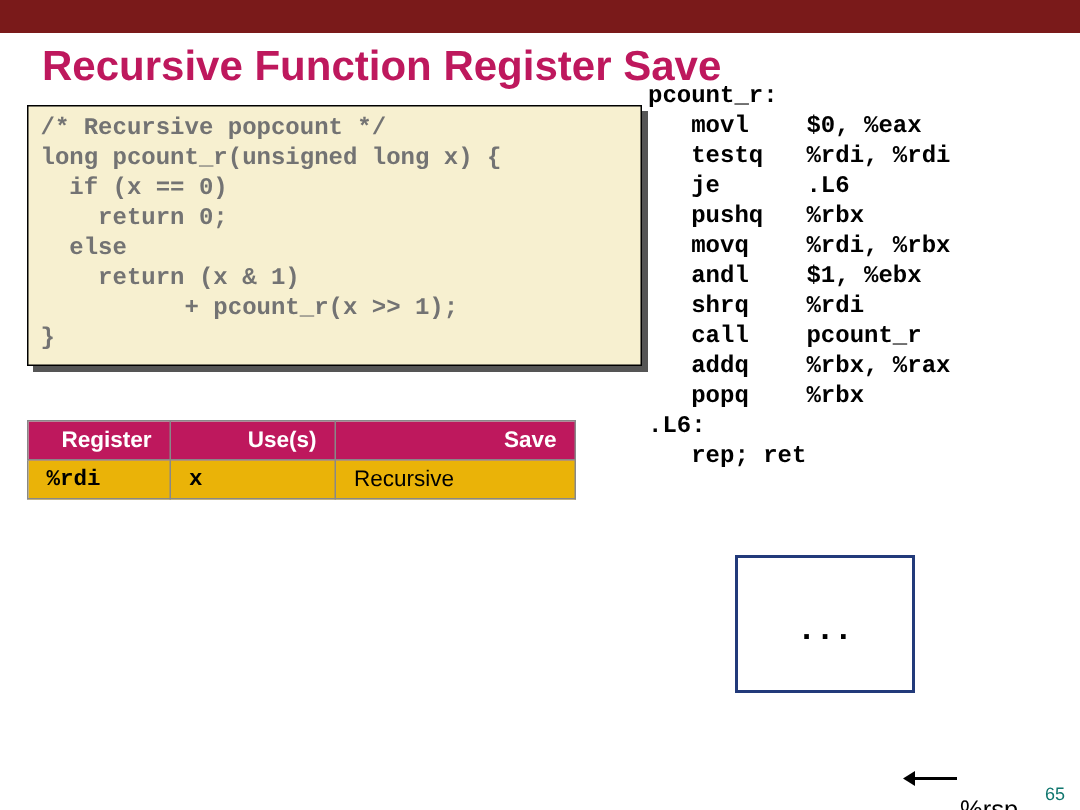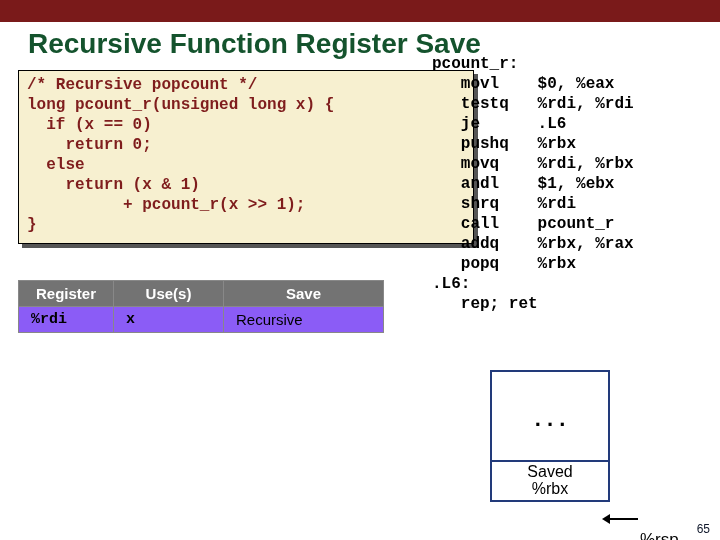--- a/index.html
+++ b/index.html
@@ -13,70 +13,70 @@
   }
   .topbar {
     background: #7a1a1a;
     height: 22px;
     width: 100%;
   }
   .title {
     font-size: 28px;
     font-weight: bold;
     padding: 6px 0 10px 28px;
-    color: #14532d;
+    color: #be185d;
   }
   .content {
     position: relative;
     padding-left: 18px;
   }
   .codebox {
     position: absolute;
     left: 18px;
     top: 0;
-    width: 456px;
+    width: 410px;
     border: 1px solid #000;
     background: #f7f0d0;
     box-shadow: 4px 4px 0 #555;
     font-family: "Courier New", monospace;
     font-size: 16px;
     font-weight: bold;
     line-height: 1.25;
     padding: 4px 8px 8px 8px;
     white-space: pre;
-    color: #7f1d1d;
+    color: #737373;
   }
   .asmbox {
     position: absolute;
     left: 432px;
     top: -16px;
     font-family: "Courier New", monospace;
     font-size: 16px;
     font-weight: bold;
     line-height: 1.25;
     color: #000;
     white-space: pre;
   }
   .regtable {
     position: absolute;
     left: 18px;
     top: 210px;
     border-collapse: collapse;
     font-size: 15px;
   }
   .regtable th {
-    background: #737373;
+    background: #be185d;
     color: #fff;
-    text-align: center;
+    text-align: right;
     padding: 4px 12px;
     border: 1px solid #888;
     font-weight: bold;
   }
   .regtable td {
-    background: #8b5cf6;
+    background: #eab308;
     padding: 4px 12px;
     border: 1px solid #888;
     font-family: "Courier New", monospace;
     font-weight: bold;
   }
   .regtable td.usecol {
     font-family: Arial, sans-serif;
     font-weight: normal;
   }
   .regtable .c1 { width: 95px; }
@@ -127,21 +127,21 @@
     top: -4px;
     border-right: 8px solid #000;
     border-top: 5px solid transparent;
     border-bottom: 5px solid transparent;
   }
   .pagenum {
     position: absolute;
     right: 10px;
     bottom: 4px;
     font-size: 12px;
-    color: #0f172a;
+    color: #0f766e;
   }
 </style>
 </head>
 <body>
 
 <div class="topbar"></div>
 
 <div class="title">Recursive Function Register Save</div>
 
 <div class="content">
@@ -182,22 +182,20 @@
         <td class="c1">%rdi</td>
         <td class="c2">x</td>
         <td class="c3 usecol">Recursive</td>
       </tr>
     </tbody>
   </table>
 
   <div class="stackdiag">
     <div class="stackbox">
       <div class="stackcell big">. . .</div>
-      <div class="stackcell" style="white-space:pre-line;line-height:1.05;">Saved
-%rbx</div>
     </div>
   </div>
 
   <div class="arrow"></div>
   <div class="rsp-label">%rsp</div>
 
 </div>
 
 <div class="pagenum">65</div>
 

